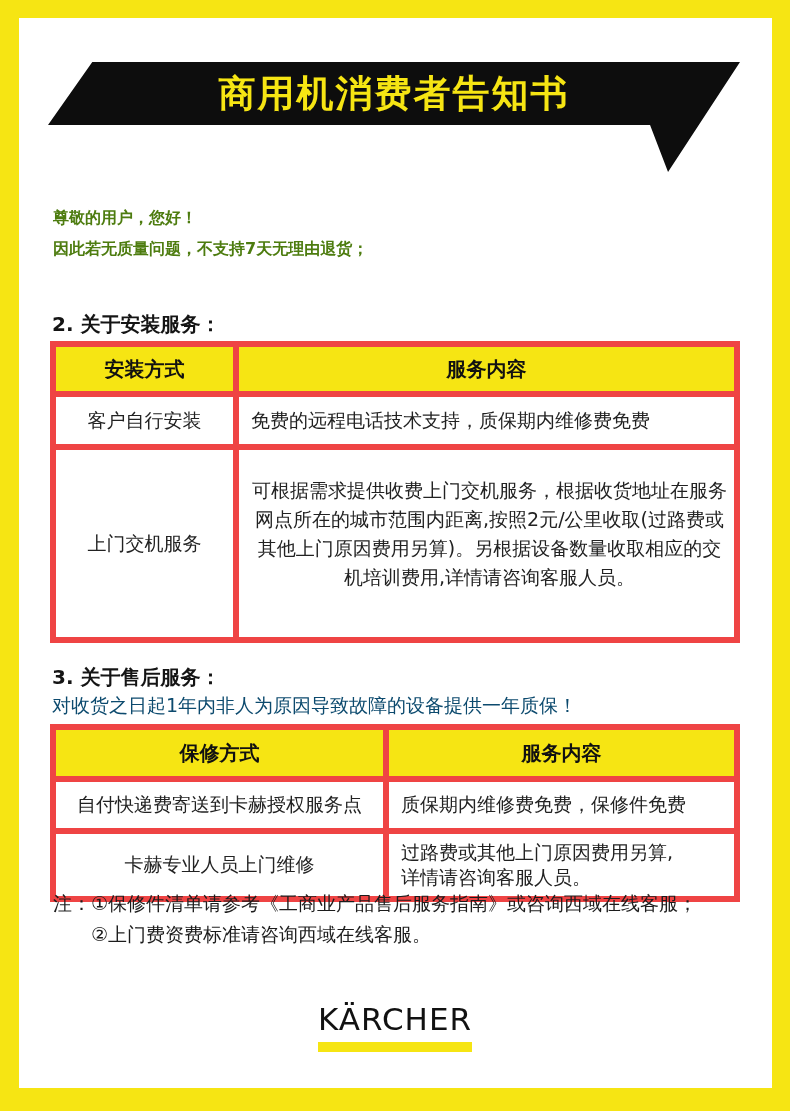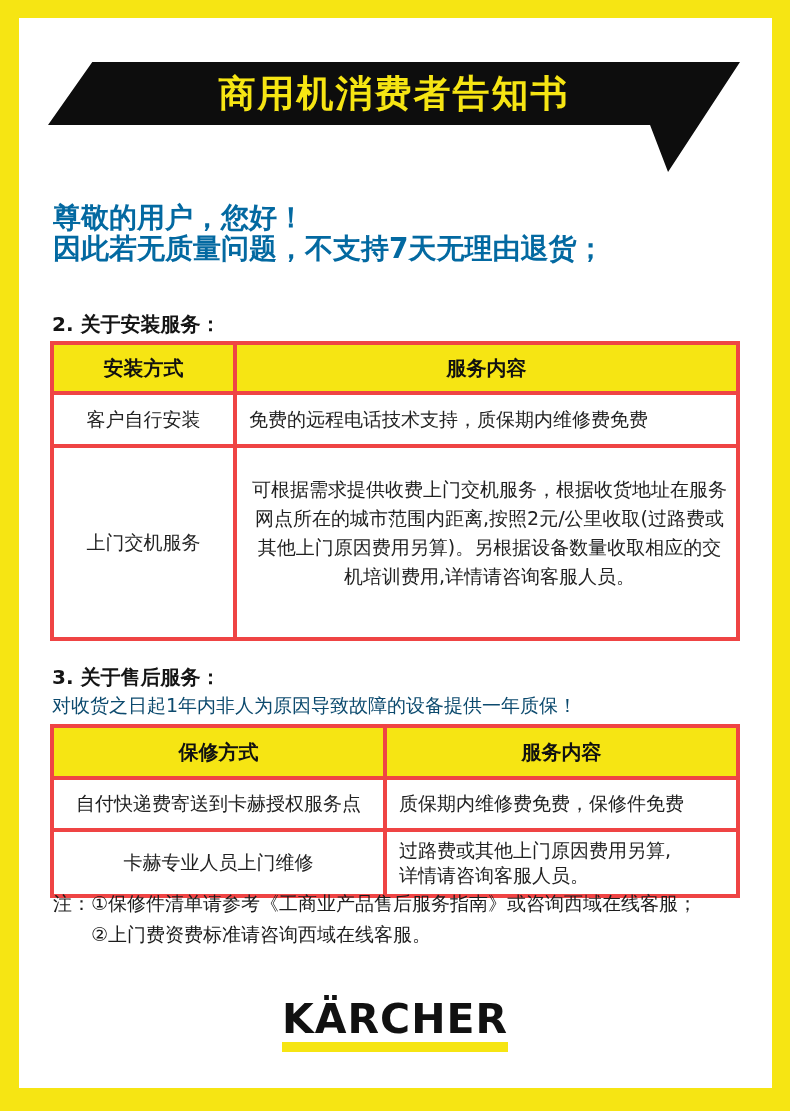--- a/index.html
+++ b/index.html
@@ -40,24 +40,24 @@
     color: var(--yellow, #F6E513);
     font-size: 37px;
     font-weight: 700;
     letter-spacing: 2px;
     white-space: nowrap;
   }
   .intro {
     position: absolute;
     left: 53px; top: 202px;
     width: 692px;
-    font-size: 28px;
+    font-size: 16px;
     font-weight: 700;
     line-height: 31px;
-    color: #0369a1;
+    color: #4d7c0f;
   }
   .sec-heading {
     position: absolute;
     left: 52px;
     font-size: 20px;
     font-weight: 700;
     color: #141414;
   }
   .sec-heading.s2 { top: 311px; }
   .sec-heading.s3 { top: 664px; }
@@ -73,21 +73,21 @@
     position: absolute;
     left: 50px;
     width: 690px;
     border-collapse: collapse;
     table-layout: fixed;
     background: #ffffff;
     border: 3px solid #151515;
   }
   table.nt#t1 { top: 341px; }
   table.nt#t2 { top: 724px; }
-  .nt th, .nt td { border: 4px solid #ef4444; }
+  .nt th, .nt td { border: 6px solid #ef4444; }
   .nt th {
     background: var(--yellow, #F6E513);
     font-size: 20px;
     font-weight: 700;
     color: #111111;
     text-align: center;
     vertical-align: middle;
   }
   .nt td {
     font-size: 19px;
@@ -117,22 +117,22 @@
   .notes .note-items { flex: 1; }
   .note-line { display: block; }
   .logo-wrap {
     position: absolute;
     left: 0; top: 1001px;
     width: 100%;
     text-align: center;
   }
   .logo { display: inline-block; }
   .logo-text {
-    font-size: 41px;
-    font-weight: 700;
+    font-size: 31px;
+    font-weight: 400;
     letter-spacing: 1px;
     color: #111111;
     line-height: 36px;
   }
   .logo-bar {
     height: 10px;
     background: var(--yellow, #F6E513);
     margin-top: 5px;
   }
 </style>

